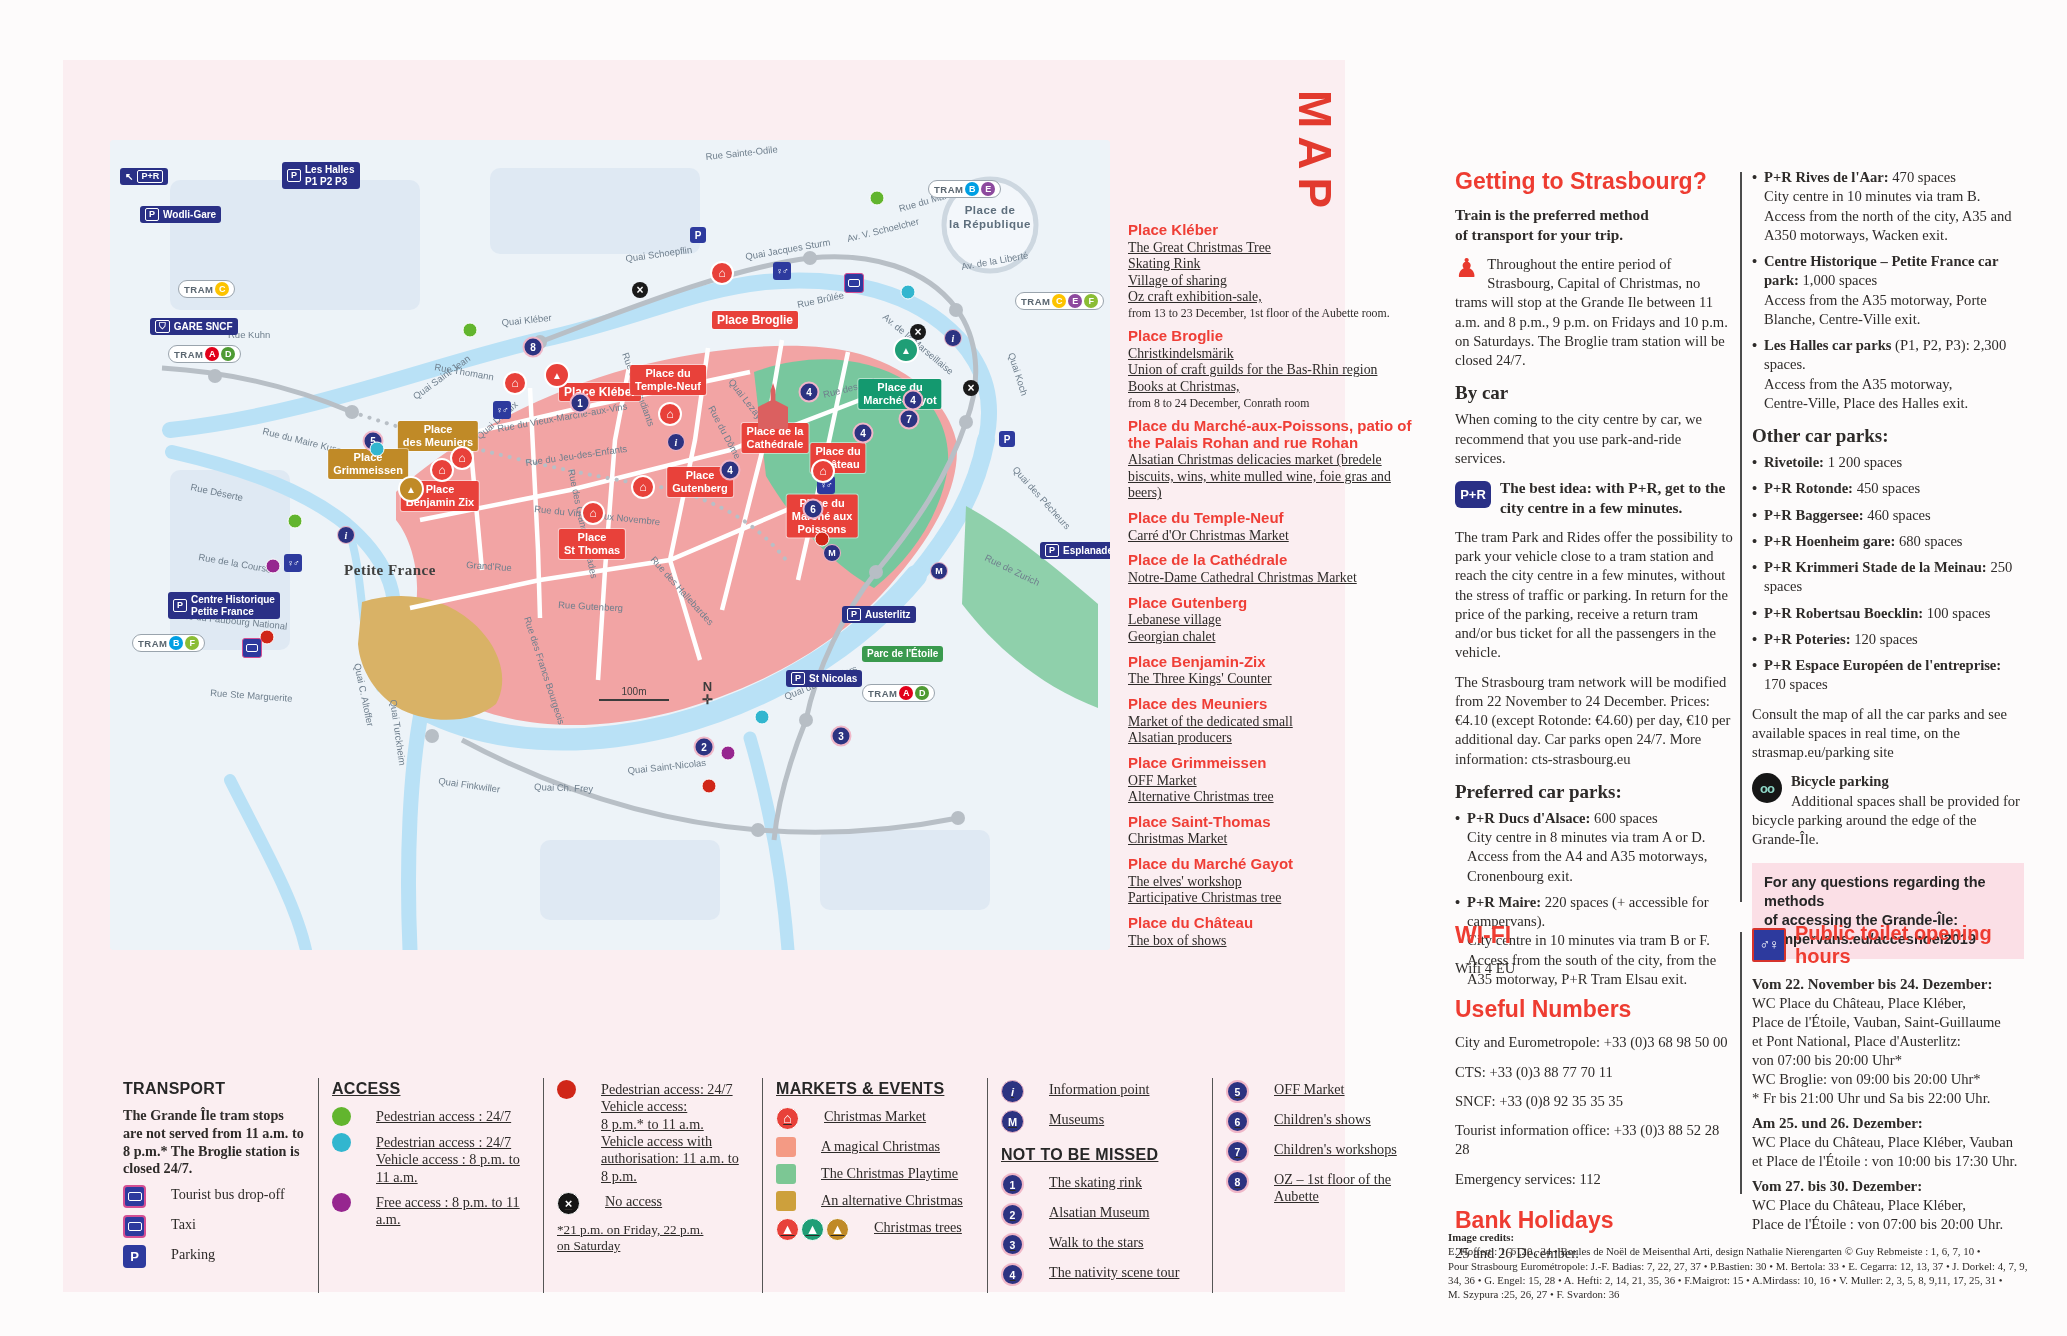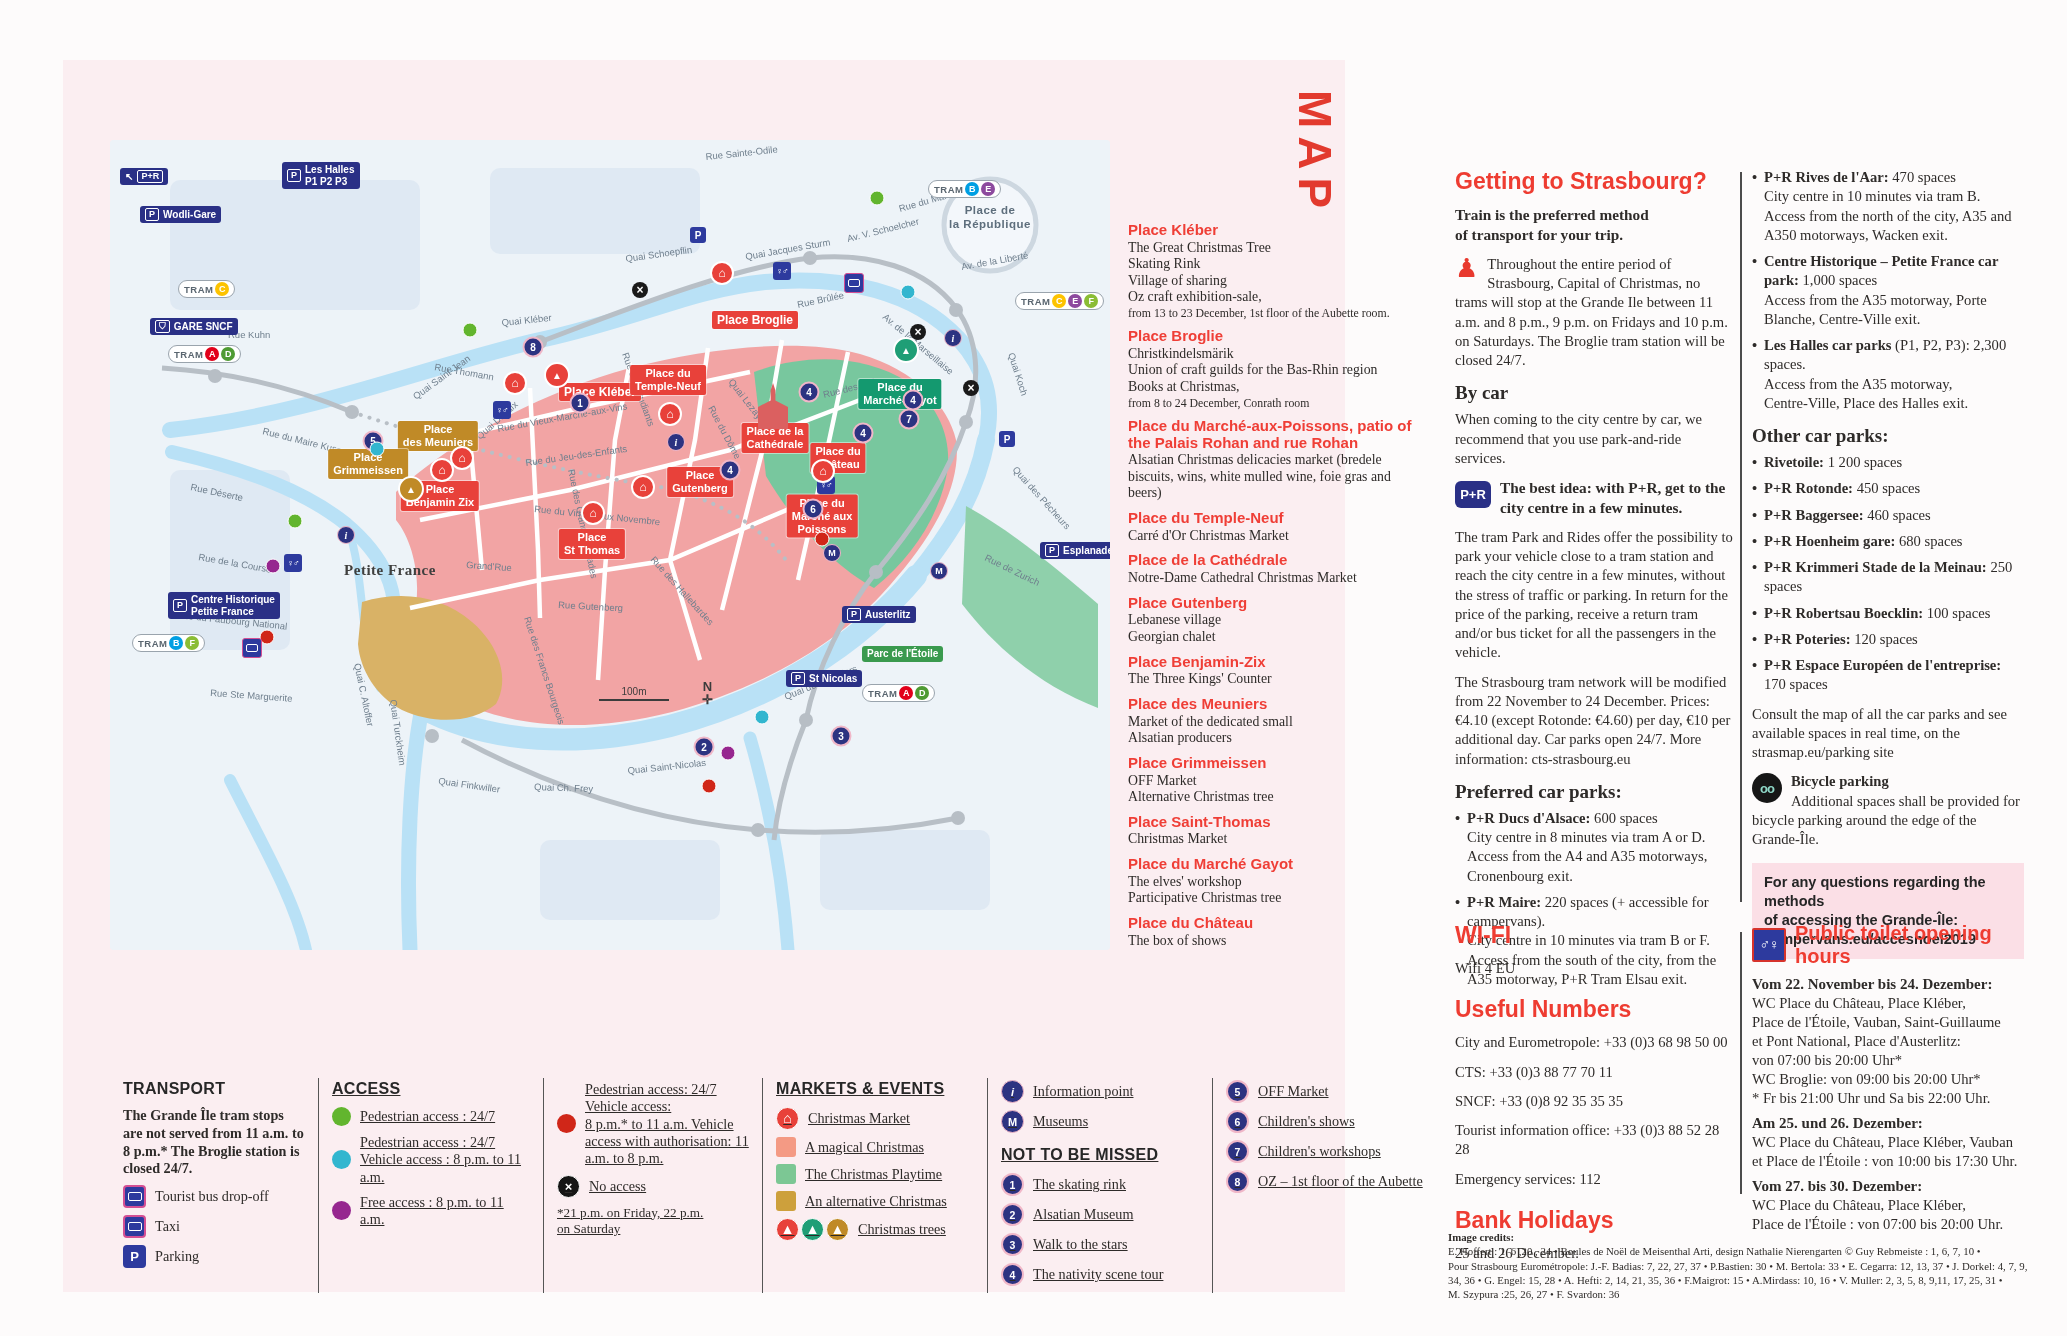--- a/index.html
+++ b/index.html
@@ -68,31 +68,31 @@
   .scalebar{position:absolute;left:489px;top:546px;width:70px;text-align:center;z-index:3;
       font:10px "Liberation Sans",sans-serif;color:#3c3c3c;}
   .scalebar .bar{height:2px;background:#3c3c3c;margin-top:2px;}
   .compass{position:absolute;left:592px;top:540px;z-index:3;font:bold 13px "Liberation Sans",sans-serif;
       color:#3c3c3c;text-align:center;line-height:1;}
 
   
   .places{position:absolute;left:1128px;top:222px;width:292px;}
   .place{margin-bottom:8px;}
   .place h3{margin:0 0 1px;font:bold 15px/1.12 "Liberation Sans",sans-serif;color:#ef3e36;}
-  .pdesc{margin:0;font-size:13.8px;line-height:1.2;white-space:pre-line;}
+  .pdesc{margin:0;font-size:13.8px;line-height:1.2;white-space:pre-line;text-decoration:underline;}
   .pnote{margin:0;font-size:11.8px;line-height:1.2;white-space:pre-line;}
   .pnote:empty{display:none;}
 
   
   .legend{position:absolute;left:110px;top:1078px;display:flex;font-size:14.2px;line-height:1.22;}
   .lcol{padding:2px 13px 0;}
   .lcol+.lcol{border-left:1.5px solid #555;text-decoration:underline;}
   .lcol h4{margin:0 0 9px;font:bold 16px "Liberation Sans",sans-serif;color:#272727;letter-spacing:.3px;}
   .lintro{font-weight:bold;margin:0 0 7px;line-height:1.25;}
-  .lrow{display:flex;gap:9px;margin-bottom:7px;align-items:center;}
+  .lrow{display:flex;gap:25px;margin-bottom:7px;align-items:flex-start;}
   .lrow .txt{white-space:pre-line;padding-top:1px;}
   .lg-dot{flex:0 0 auto;width:19px;height:19px;border-radius:50%;}
   .lg-sq{flex:0 0 auto;width:20px;height:20px;border-radius:3px;}
   .lg-chip{flex:0 0 auto;width:23px;height:23px;border-radius:4px;background:#2d3a9e;display:flex;
       align-items:center;justify-content:center;color:#fff;font:bold 13px "Liberation Sans",sans-serif;}
   .lg-chip.pink{border:2px solid #d44f93;width:19px;height:19px;}
   .gl-bus{width:12px;height:7px;border:1.5px solid #fff;border-radius:2px;}
   .lg-circle{flex:0 0 auto;width:21px;height:21px;border-radius:50%;background:#e8413a;color:#fff;
       display:flex;align-items:center;justify-content:center;border:1.5px solid #fff;}
   .lg-circle.navy{background:#2c3381;border:1.5px solid #f0b7c8;font:bold 11px "Liberation Sans",sans-serif;}

